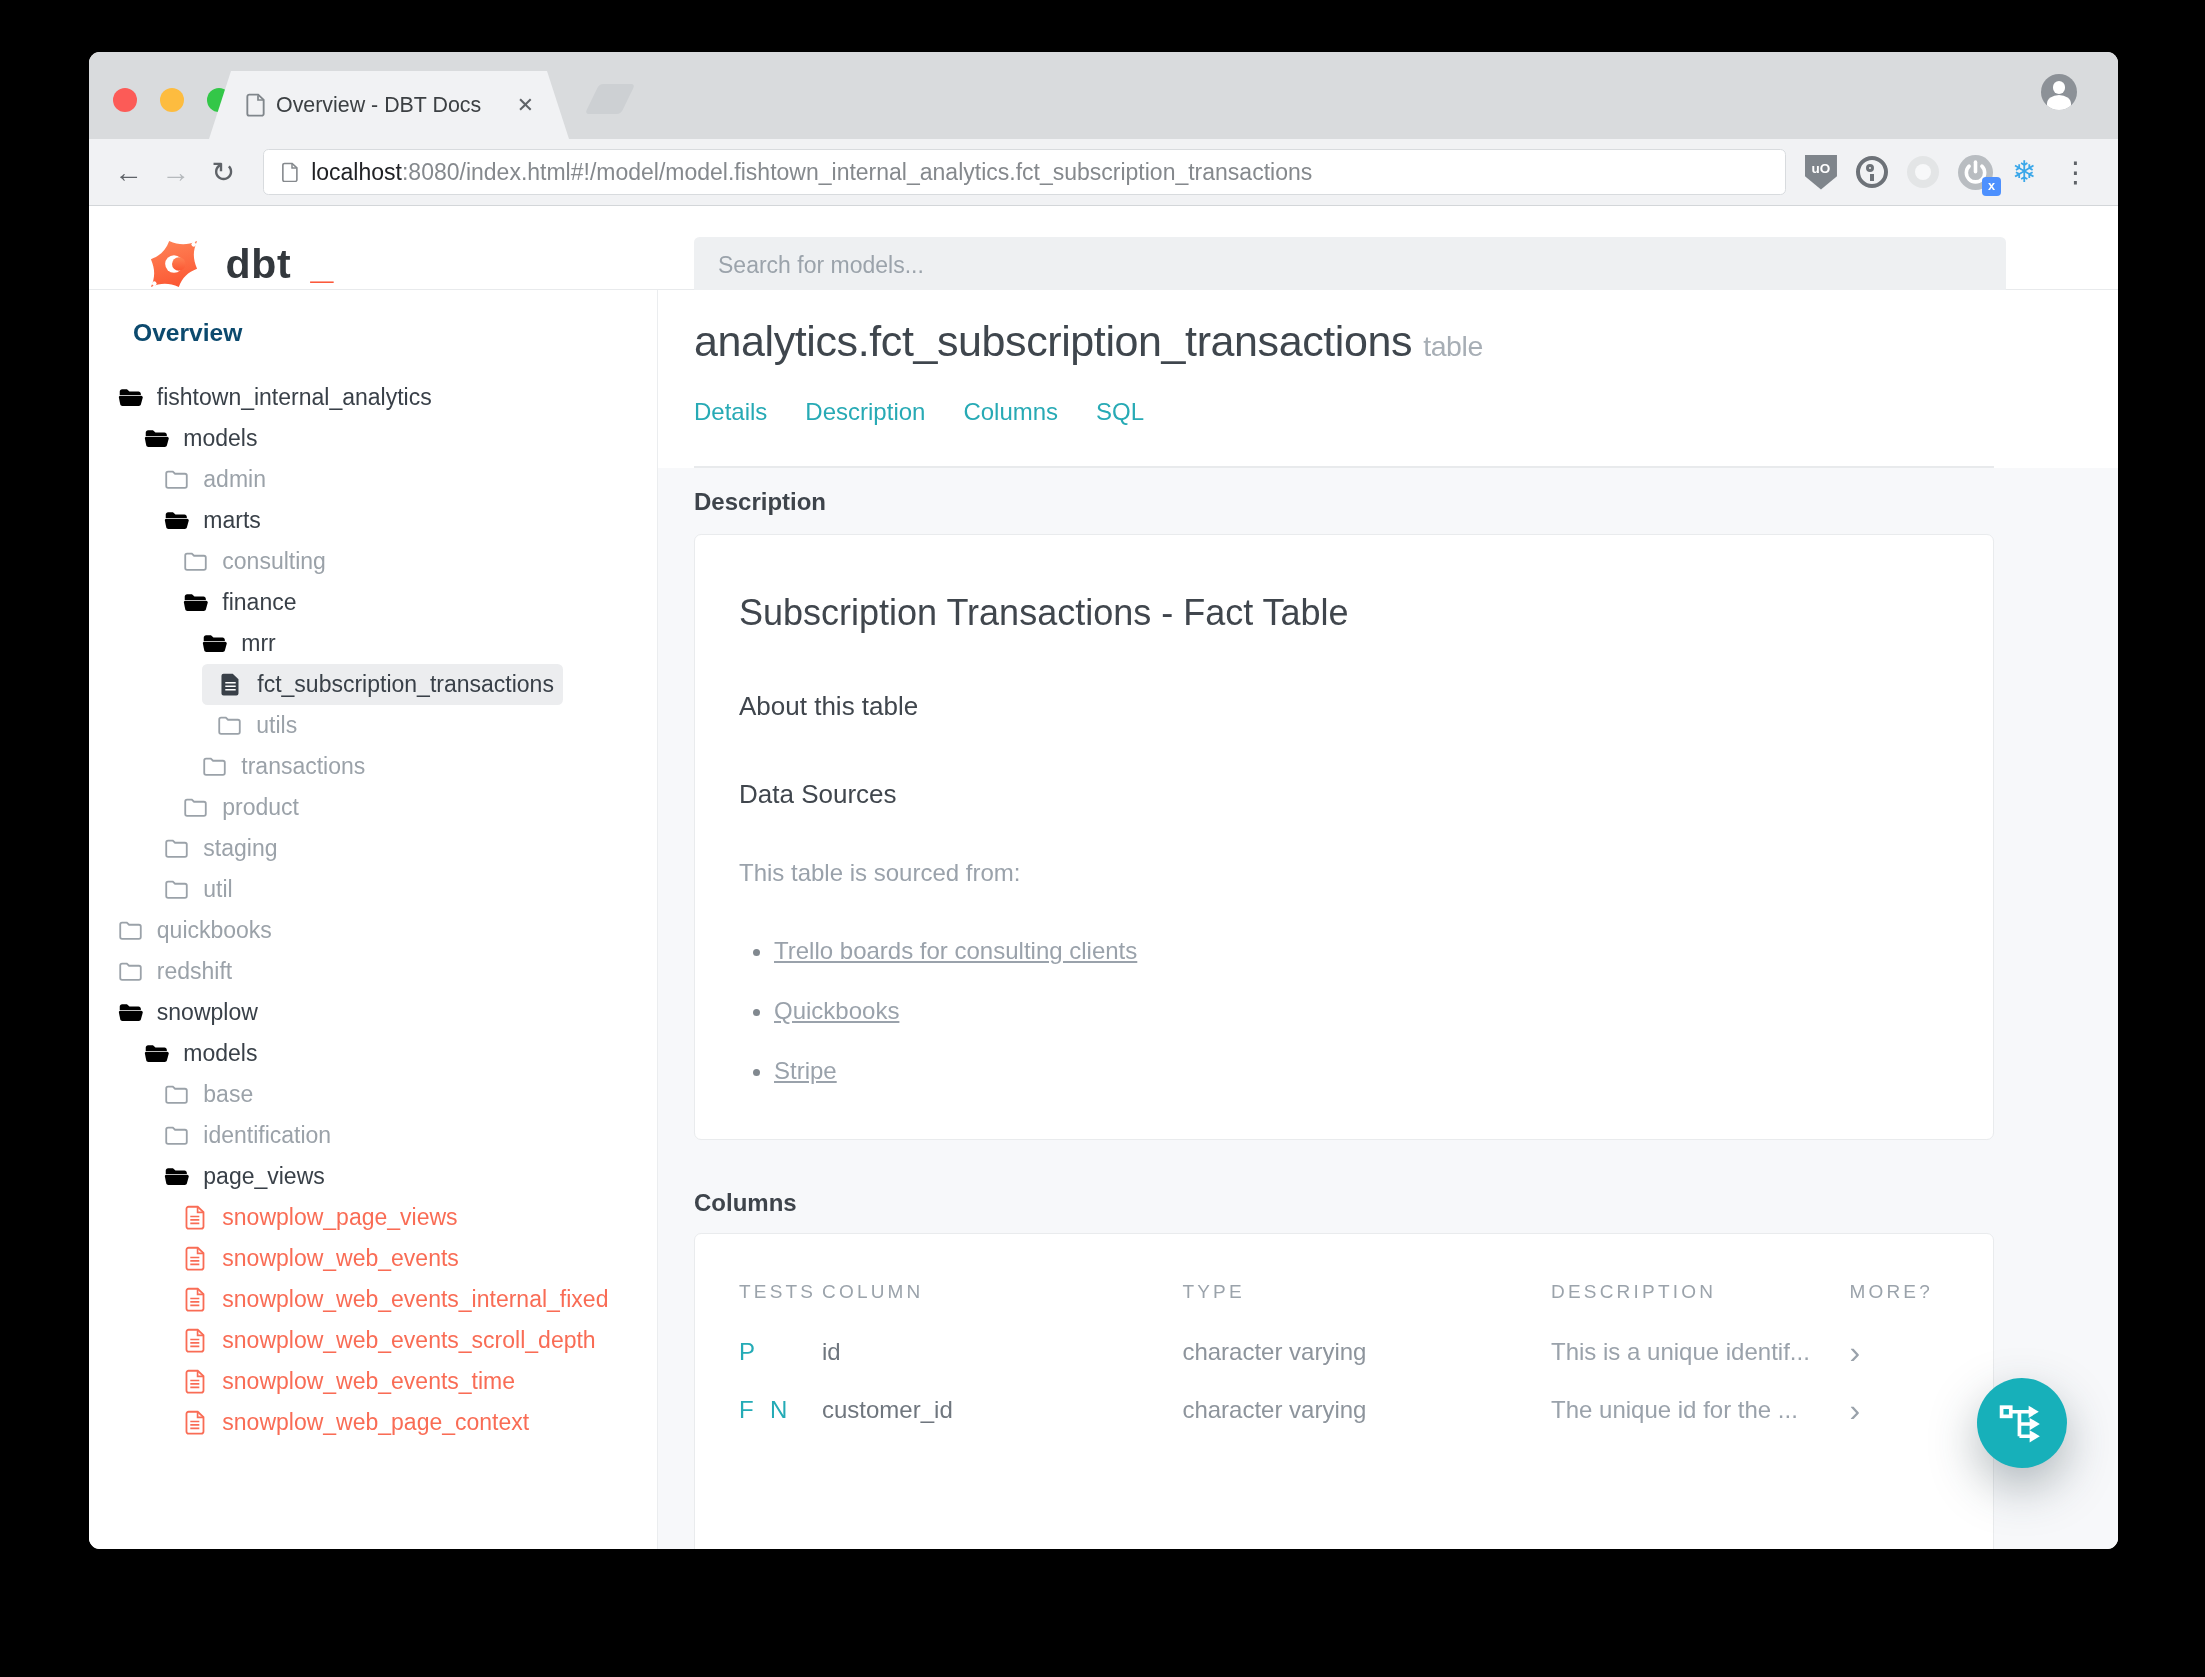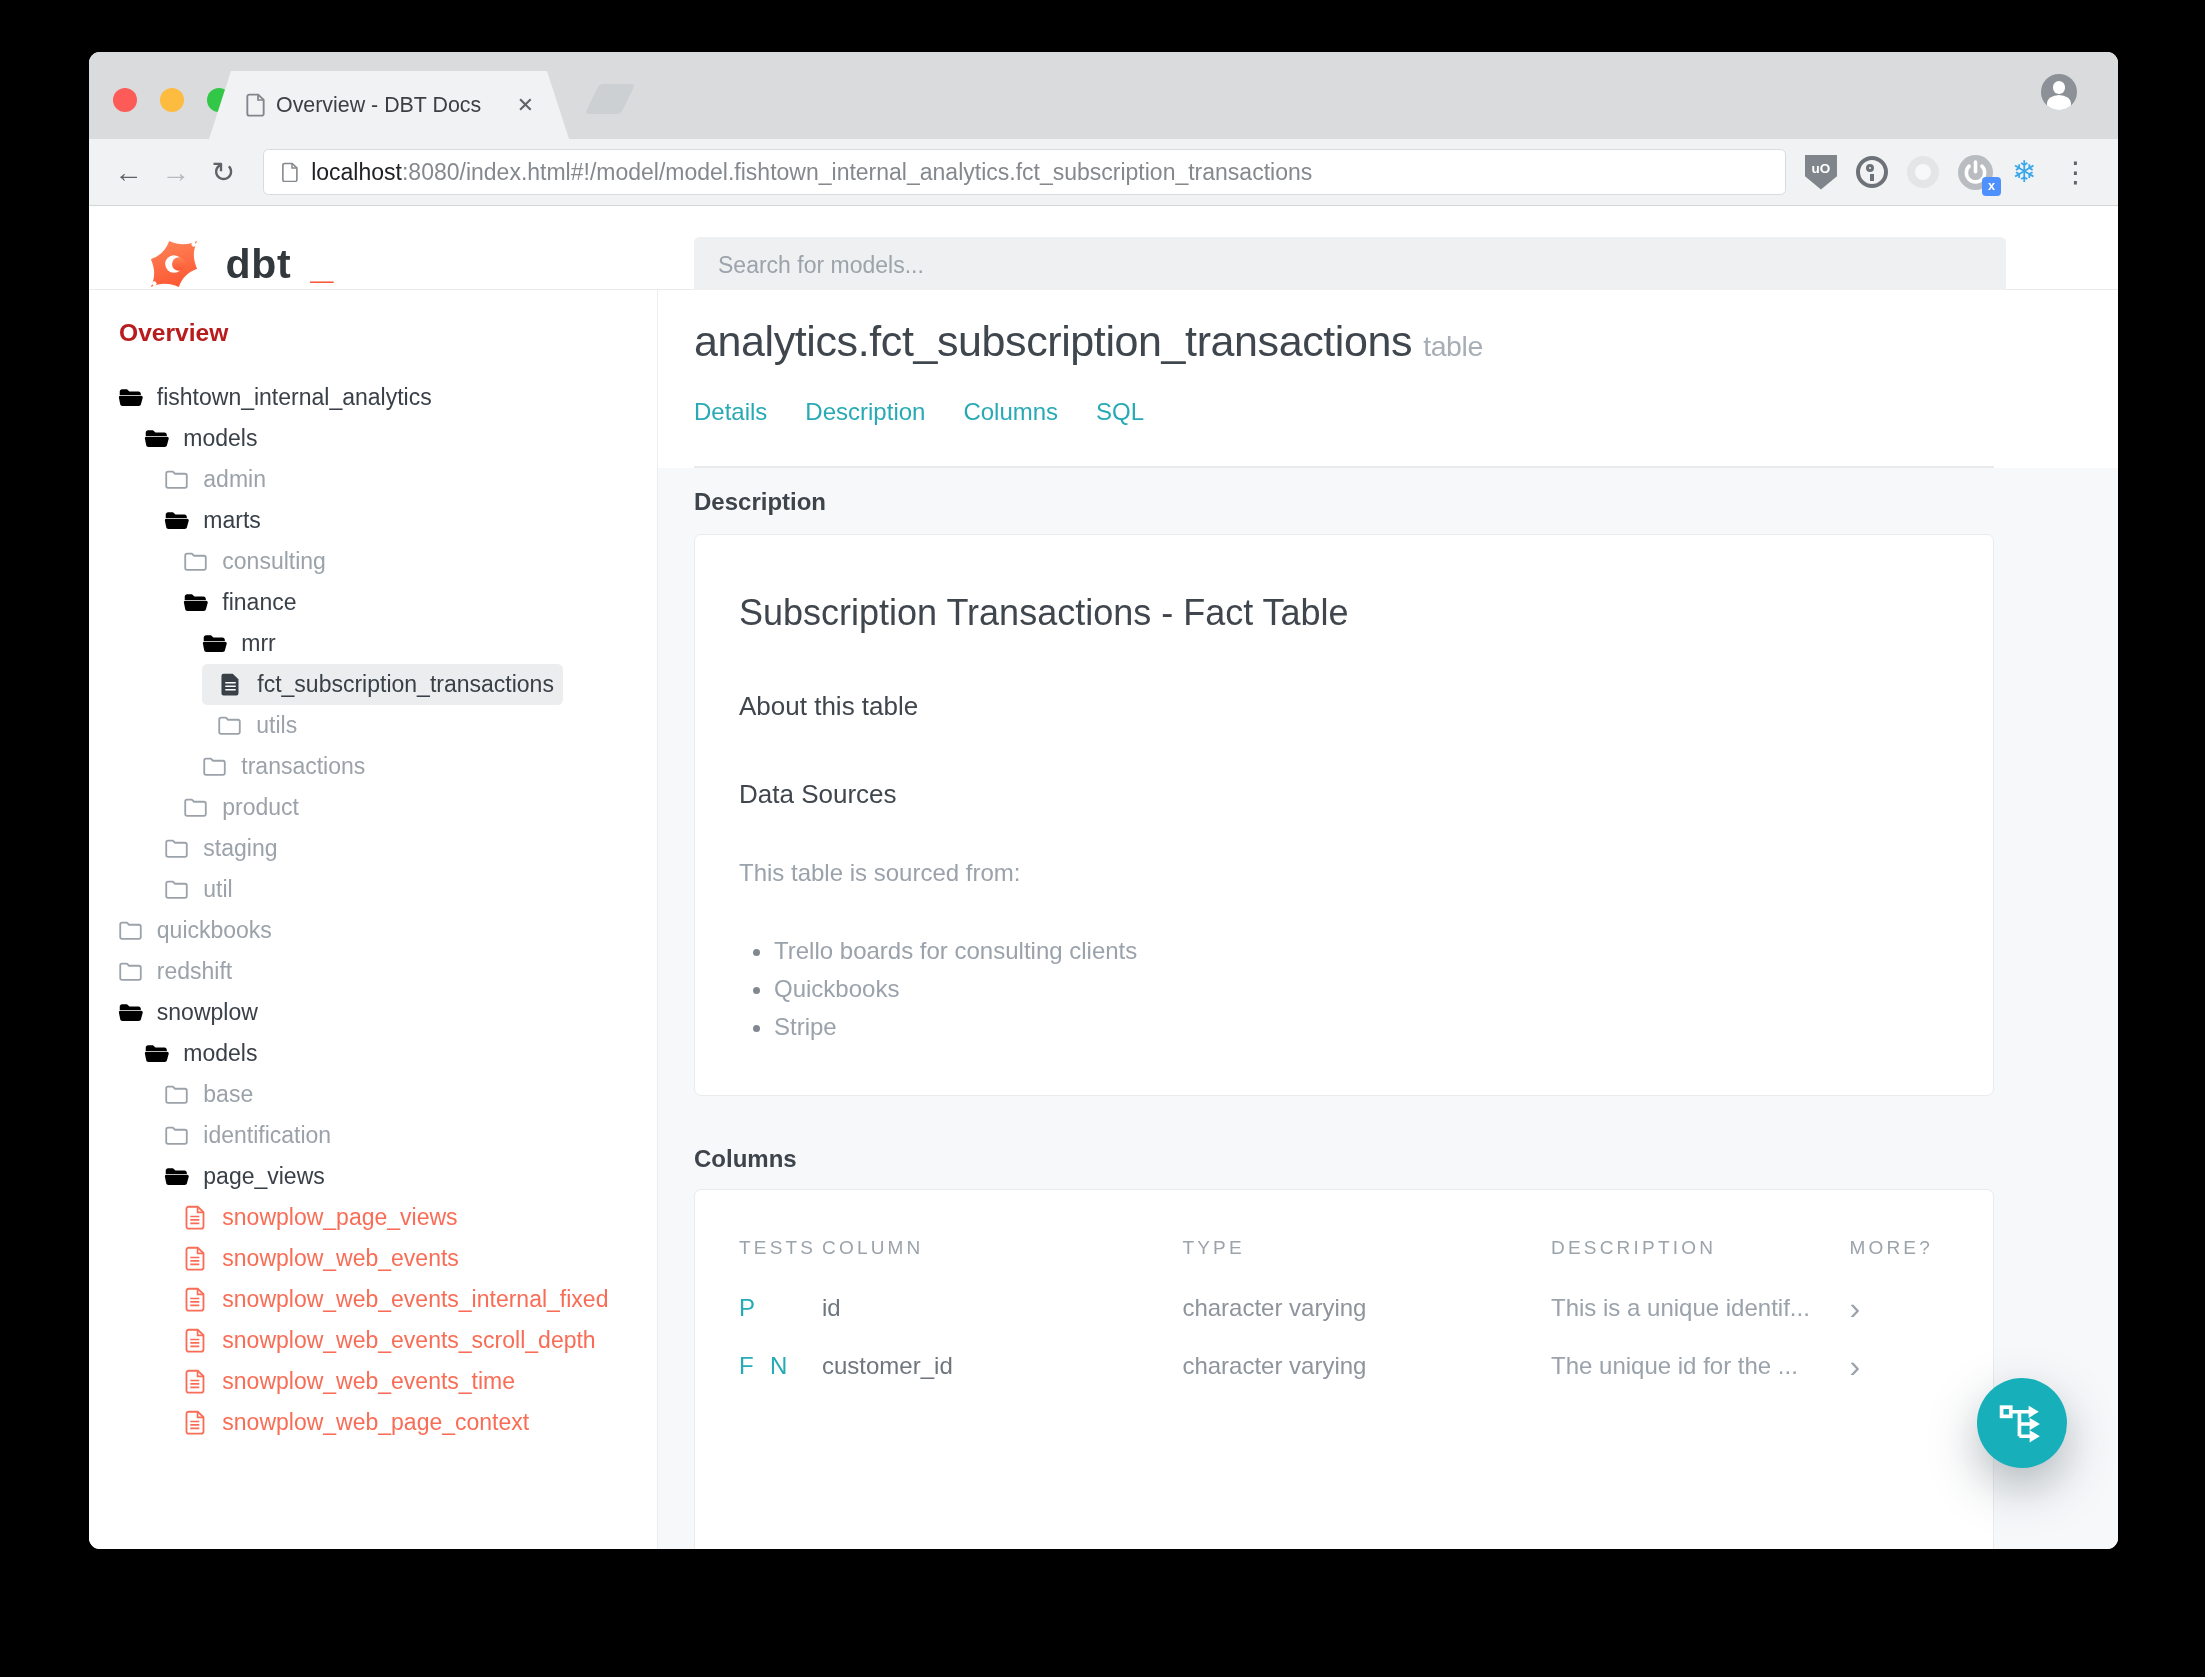--- a/index.html
+++ b/index.html
@@ -62,21 +62,21 @@
   .search { position:absolute; left:605px; top:31px; width:1312px; height:57px; background:#eef0f2;
             border:none; border-radius:5.5px; padding:0 24px; font-size:23px; color:#3f464d;
             font-family:"Liberation Sans","DejaVu Sans",sans-serif; }
   .search::placeholder { color:#9ba3ab; }
 
   
   .bodyrow { flex:1; display:flex; min-height:0; }
 
   
   .sidebar { width:569px; flex:none; background:#fff; border-right:0.8px solid #ebedef; padding-top:28.5px; overflow:hidden; }
-  .sb-heading { margin-left:30px; font-size:24.6px; font-weight:bold; color:#b91c1c; }
+  .sb-heading { margin-left:44px; font-size:24.6px; font-weight:bold; color:#0c4a6e; }
   .toggle { margin:35px 0 0 24px; width:450px; height:55px; background:#eaecee; border-radius:7.1px; display:flex; }
   .toggle .seg { flex:1; display:flex; align-items:center; justify-content:center; font-size:23px; }
   .seg.active { background:#fff; border:0.8px solid #d9dbdd; border-radius:7.1px; font-weight:bold; color:#33393f;
                 box-shadow:0 1.6px 4px rgba(0,0,0,.08); }
   .seg.idle { color:#9ba3ab; }
   .tree { margin-top:30px; }
   .trow { height:41px; display:flex; align-items:center; gap:14.3px; }
   .trow .ticon { width:25px; height:25px; flex:none; }
   .tlabel { font-size:23px; white-space:nowrap; }
   .lvl0 { padding-left:28.5px; } .lvl1 { padding-left:55px; } .lvl2 { padding-left:75px; }
@@ -93,21 +93,21 @@
   .pagenav a { font-size:24px; color:#27aab5; text-decoration:none; }
   .mh-rule { height:1.6px; background:#e8eaec; margin:40px 124px 0 0; }
 
   .section-label { margin:20.6px 0 0 36px; font-size:24px; font-weight:bold; color:#3e444b; }
   .card { margin:17.4px 124px 0 36px; background:#fff; border:0.8px solid #e9ebed; border-radius:7.1px; }
   .card.desc { padding:43px 44px 51px 44px; }
   .doc-h1 { font-size:36px; font-weight:400; color:#40464d; margin-top:14.3px; }
   .doc-h3 { font-size:26px; font-weight:400; color:#40464d; margin-top:57px; }
   .doc-p  { font-size:24px; color:#9aa2ab; margin-top:44px; line-height:38px; max-width:1213px; }
   .doc-ul { margin:41px 0 0 35px; }
-  .doc-ul li { font-size:24px; color:#9aa2ab; margin-top:3px; line-height:35px; }
+  .doc-ul li { font-size:24px; color:#9aa2ab; margin-top:25px; line-height:35px;text-decoration:underline; }
   .doc-ul li::marker { color:#81888f; }
 
   .card.cols { margin-top:16px; padding:36px 0 8px 0; min-height:476px; }
   .ctable { width:100%; border-collapse:collapse; table-layout:fixed; }
   .ctable th { text-align:left; font-size:19px; font-weight:400; letter-spacing:3.2px; color:#9ba3ab; padding:11px 0 20.6px 0; }
   .ctable td { font-size:24px; padding:0; height:58px; vertical-align:middle; }
   .col-tests  { width:123px; padding-left:44px !important; }
   .col-column { width:349px; }
   .col-type   { width:357px; }
   .col-desc   { width:289px; }

